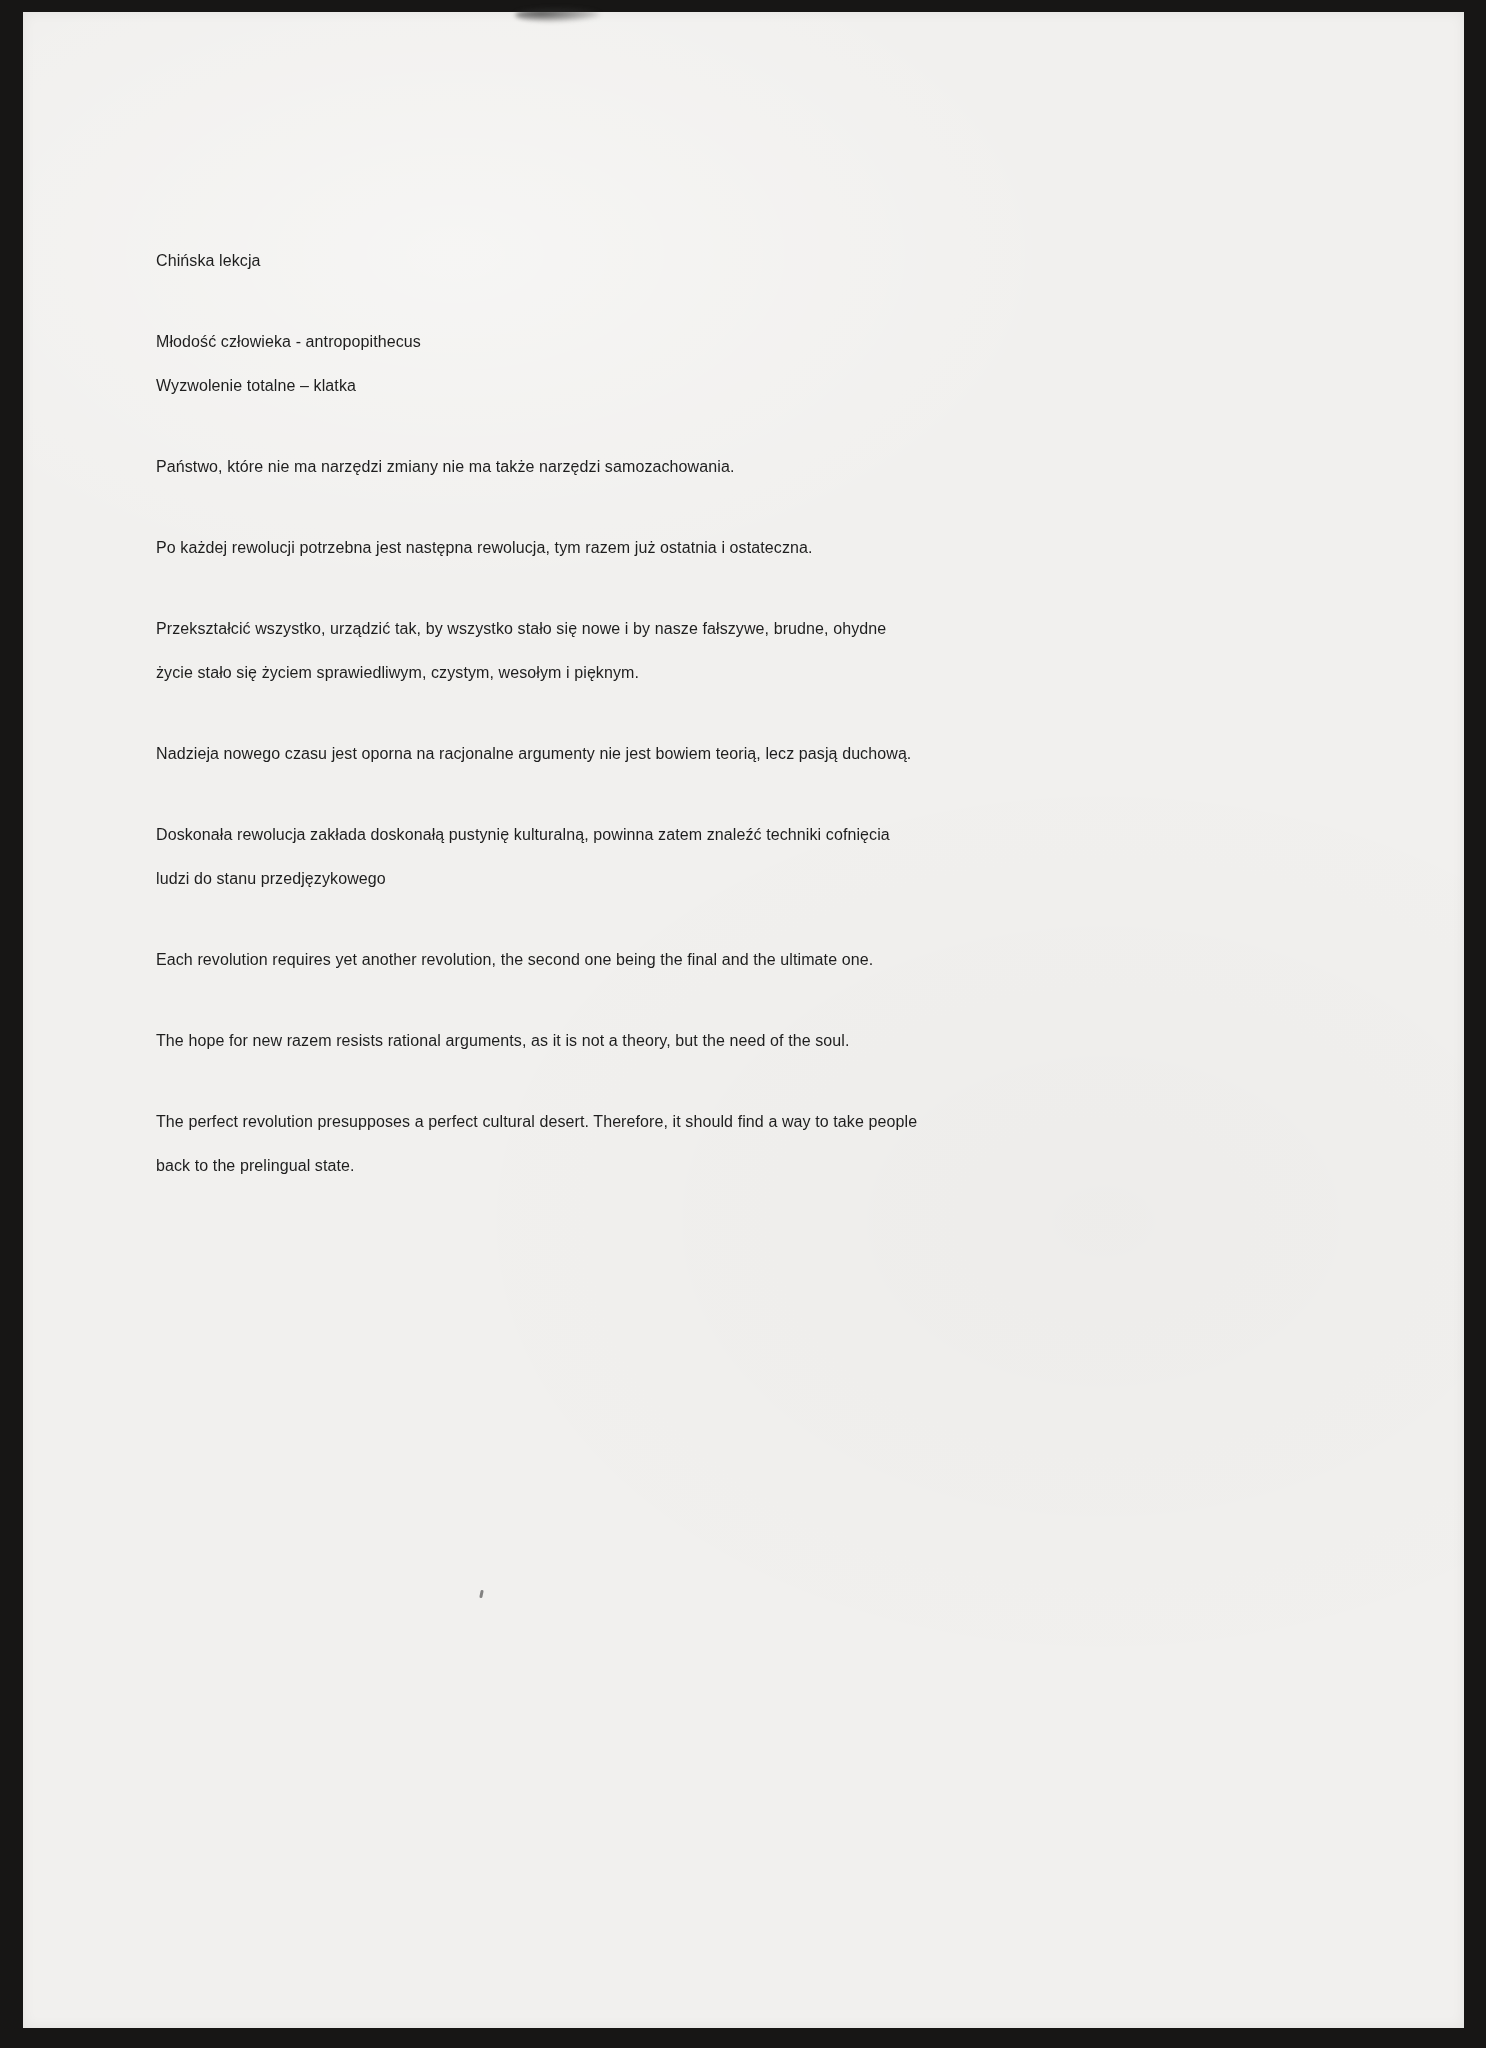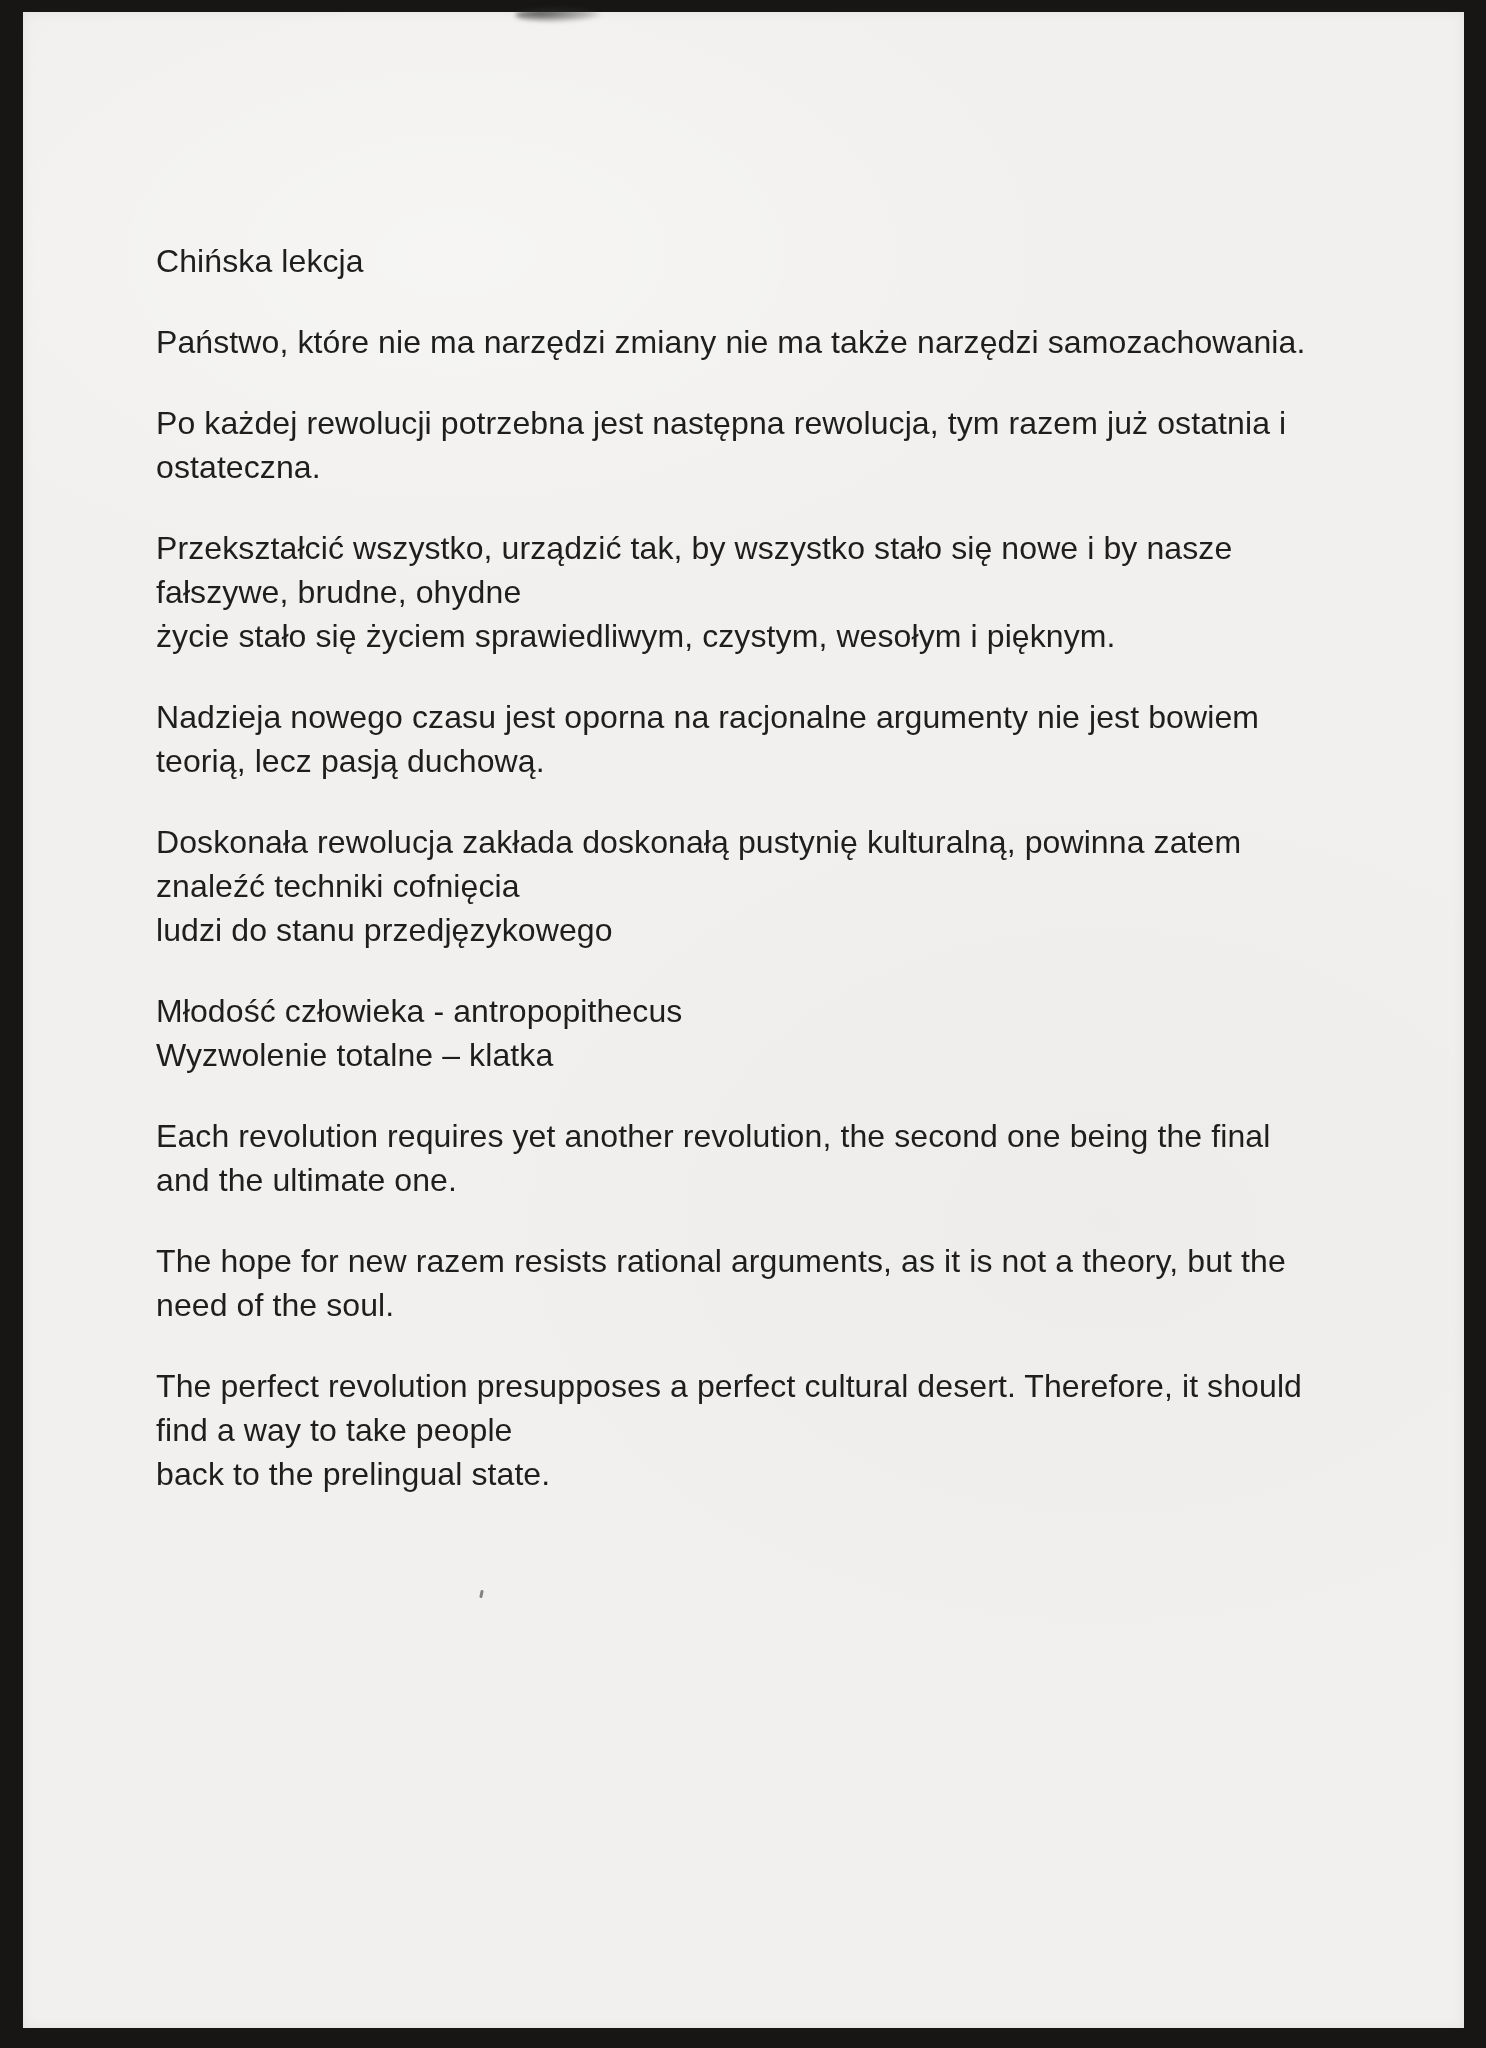--- a/index.html
+++ b/index.html
@@ -46,46 +46,46 @@
     left: 457px;
     top: 1578px;
     width: 3px;
     height: 8px;
     background: rgba(40,40,40,0.55);
     border-radius: 2px;
     transform: rotate(12deg);
   }
   .textblock p {
     margin: 0 0 37px 0;
-    font-size: 32px;
+    font-size: 16px;
     line-height: 44px;
     color: var(--ink, #1e1e1e);
     max-width: 1168px;
     letter-spacing: 0.1px;
   }
 </style>
 </head>
 <body>
 
 <div class="scan">
   <div class="paper">
     <div class="smudge"></div>
     <div class="speck"></div>
 
     <section class="textblock">
       <p>Chińska lekcja</p>
       <div>
+          <p>Młodość człowieka - antropopithecus<br>Wyzwolenie totalne – klatka</p>
+        </div>
+      <div>
           <p>Państwo, które nie ma narzędzi zmiany nie ma także narzędzi samozachowania.</p>
           <p>Po każdej rewolucji potrzebna jest następna rewolucja, tym razem już ostatnia i ostateczna.</p>
           <p>Przekształcić wszystko, urządzić tak, by wszystko stało się nowe i by nasze fałszywe, brudne, ohydne<br>życie stało się życiem sprawiedliwym, czystym, wesołym i pięknym.</p>
           <p>Nadzieja nowego czasu jest oporna na racjonalne argumenty nie jest bowiem teorią, lecz pasją duchową.</p>
           <p>Doskonała rewolucja zakłada doskonałą pustynię kulturalną, powinna zatem znaleźć techniki cofnięcia<br>ludzi do stanu przedjęzykowego</p>
-        </div>
-      <div>
-          <p>Młodość człowieka - antropopithecus<br>Wyzwolenie totalne – klatka</p>
         </div>
     </section>
 
     <section class="textblock">
       <div>
           <p>Each revolution requires yet another revolution, the second one being the final and the ultimate one.</p>
           <p>The hope for new razem resists rational arguments, as it is not a theory, but the need of the soul.</p>
           <p>The perfect revolution presupposes a perfect cultural desert. Therefore, it should find a way to take people<br>back to the prelingual state.</p>
         </div>
     </section>

